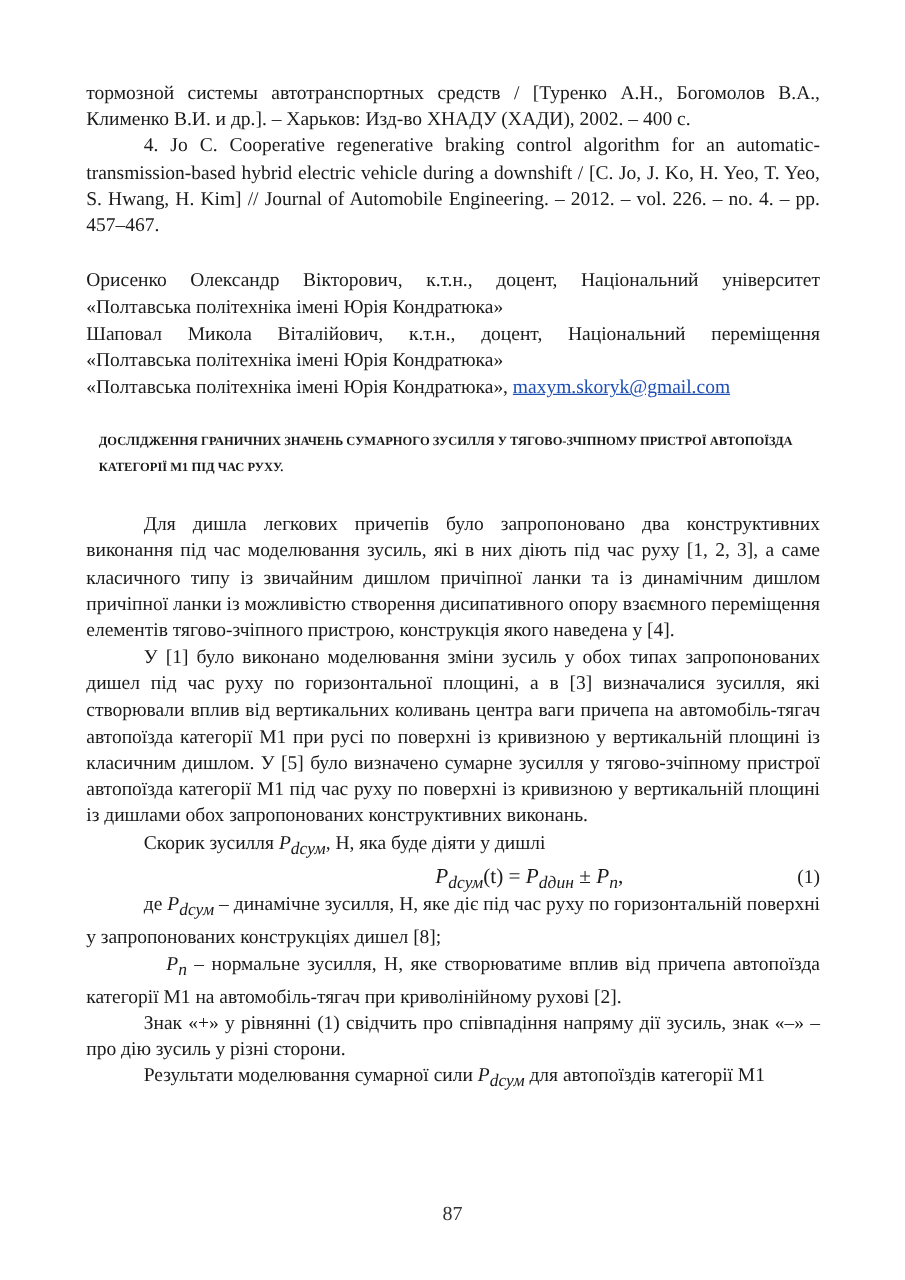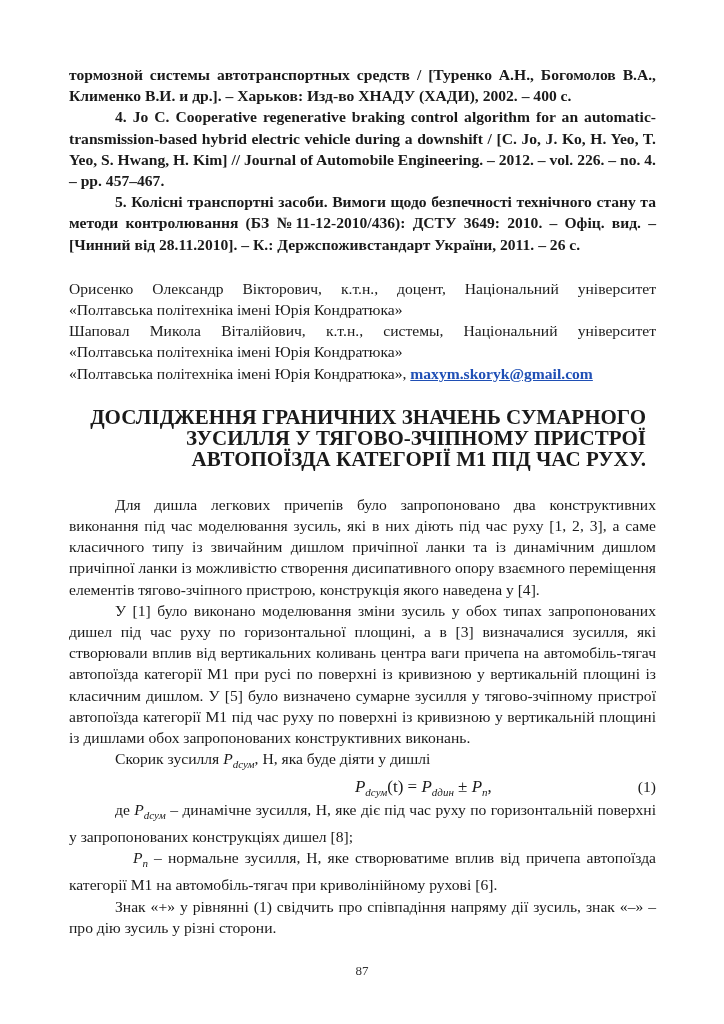--- a/index.html
+++ b/index.html
@@ -4,52 +4,51 @@
   <style>
     html, body { margin: 0; padding: 0; background: #ffffff; }
     body {
       width: 724px; height: 1024px; position: relative; overflow: hidden;
       font-family: "Liberation Serif", "DejaVu Serif", serif;
       color: #1a1a1a;
     }
     .page { position: absolute; left: 69px; top: 64px; width: 587px; font-size: 15.6px; line-height: 21.2px; }
     p { margin: 0; text-align: justify; }
     .indent { text-indent: 46px; }
-    .refs p { text-align: justify; font-weight: bold; }
+    .refs p { text-align: justify; }
     .authors { margin-top: 23px; }
     .authors p { text-align: justify; text-align-last: left; }
     .authors .justify-line { text-align: justify; text-align-last: justify; }
-    .email { color: #1f4fb5; text-decoration: underline; font-weight: bold; }
+    .email { color: #1f4fb5; text-decoration: underline; }
     .title {
-      margin-top: 23px; font-weight: bold; text-align: right; font-size: 21px; line-height: 21px;
+      margin-top: 23px; font-weight: bold; text-align: left; font-size: 10px; line-height: 21px;
       padding: 0 10px;
     }
     .body { margin-top: 24px; }
     .formula { display: flex; justify-content: space-between; align-items: baseline; height: 23px; }
     .formula .expr { flex: 1; text-align: center; font-style: italic; font-size: 17px; padding-left: 140px; }
     .formula .num { font-style: normal; }
-    i sub, .expr sub { font-size: 11px; font-style: italic; }
+    i sub, .expr sub { font-size: 14px; font-style: italic; }
     .pn-indent { text-indent: 64px; }
-    .page-number { position: absolute; top: 963px; left: 0; width: 724px; text-align: center; font-size: 13px; color: #333; }
+    .page-number { position: absolute; top: 963px; left: 0; width: 724px; text-align: center; font-size: 16px; color: #333; }
   </style>
 </head>
 <body>
 
 <div class="page">
 
   <div class="refs">
     <p>тормозной системы автотранспортных средств / [Туренко А.Н., Богомолов В.А., Клименко В.И. и др.]. – Харьков: Изд-во ХНАДУ (ХАДИ), 2002. – 400 с.</p>
     <p class="indent">4. Jo C. Cooperative regenerative braking control algorithm for an automatic-transmission-based hybrid electric vehicle during a downshift / [C. Jo, J. Ko, H. Yeo, T. Yeo, S. Hwang, H. Kim] // Journal of Automobile Engineering. – 2012. – vol. 226. – no. 4. – pp. 457–467.</p>
-    <p class="indent">5. Колісні транспортні засоби. Вимоги щодо безпечності технічного стану та методи контролювання (БЗ №11-12-2010/436): ДСТУ 3649: 2010. – Офіц. вид. – [Чинний від 28.11.2010]. – К.: Держспоживстандарт України, 2011. – 26 с.</p>
   </div>
 
   <div class="authors">
     <p class="justify-line">Орисенко Олександр Вікторович, к.т.н., доцент, Національний університет</p>
     <p>«Полтавська політехніка імені Юрія Кондратюка»</p>
-    <p class="justify-line">Шаповал Микола Віталійович, к.т.н., системы, Національний університет</p>
+    <p class="justify-line">Шаповал Микола Віталійович, к.т.н., доцент, Національний переміщення</p>
     <p>«Полтавська політехніка імені Юрія Кондратюка»</p>
     <p><span>«Полтавська політехніка імені Юрія Кондратюка», </span><a class="email">maxym.skoryk@gmail.com</a></p>
   </div>
 
   <div class="title">ДОСЛІДЖЕННЯ ГРАНИЧНИХ ЗНАЧЕНЬ СУМАРНОГО ЗУСИЛЛЯ У ТЯГОВО-ЗЧІПНОМУ ПРИСТРОЇ АВТОПОЇЗДА КАТЕГОРІЇ М1 ПІД ЧАС РУХУ.</div>
 
   <div class="body">
     <p class="indent">Для дишла легкових причепів було запропоновано два конструктивних виконання під час моделювання зусиль, які в них діють під час руху [1, 2, 3], а саме класичного типу із звичайним дишлом причіпної ланки та із динамічним дишлом причіпної ланки із можливістю створення дисипативного опору взаємного переміщення елементів тягово-зчіпного пристрою, конструкція якого наведена у [4].</p>
     <p class="indent">У [1] було виконано моделювання зміни зусиль у обох типах запропонованих дишел під час руху по горизонтальної площині, а в [3] визначалися зусилля, які створювали вплив від вертикальних коливань центра ваги причепа на автомобіль-тягач автопоїзда категорії М1 при русі по поверхні із кривизною у вертикальній площині із класичним дишлом. У [5] було визначено сумарне зусилля у тягово-зчіпному пристрої автопоїзда категорії М1 під час руху по поверхні із кривизною у вертикальній площині із дишлами обох запропонованих конструктивних виконань.</p>
     <p class="indent">
@@ -60,19 +59,22 @@
       <span class="expr">
         <span>P</span><sub>dсум</sub><span style="font-style:normal">(t) = </span><span>P</span><sub>dдин</sub><span style="font-style:normal"> ± </span><span>P</span><sub>n</sub><span style="font-style:normal">,</span>
       </span>
       <span class="num">(1)</span>
     </div>
 
     <p class="indent">
       <span>де </span><i><span>P</span><sub>dсум</sub></i><span> – динамічне зусилля, Н, яке діє під час руху по горизонтальній поверхні у запропонованих конструкціях дишел [8];</span>
     </p>
     <p class="pn-indent">
-      <i><span>P</span><sub>n</sub></i><span> – нормальне зусилля, Н, яке створюватиме вплив від причепа автопоїзда категорії М1 на автомобіль-тягач при криволінійному рухові [6].</span>
+      <i><span>P</span><sub>n</sub></i><span> – нормальне зусилля, Н, яке створюватиме вплив від причепа автопоїзда категорії М1 на автомобіль-тягач при криволінійному рухові [2].</span>
     </p>
     <p class="indent">Знак «+» у рівнянні (1) свідчить про співпадіння напряму дії зусиль, знак «–» – про дію зусиль у різні сторони.</p>
+    <p class="indent">
+      <span>Результати моделювання сумарної сили </span><i><span>P</span><sub>dсум</sub></i><span> для автопоїздів категорії М1</span>
+    </p>
   </div>
 </div>
 
 <div class="page-number">87</div>
 
 </body></html>

